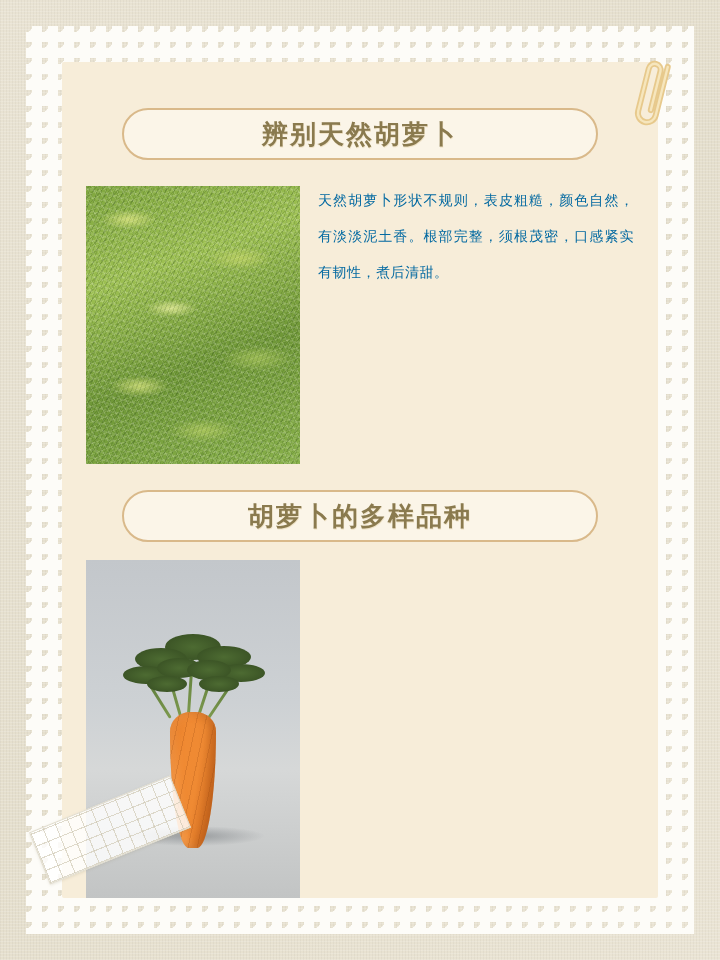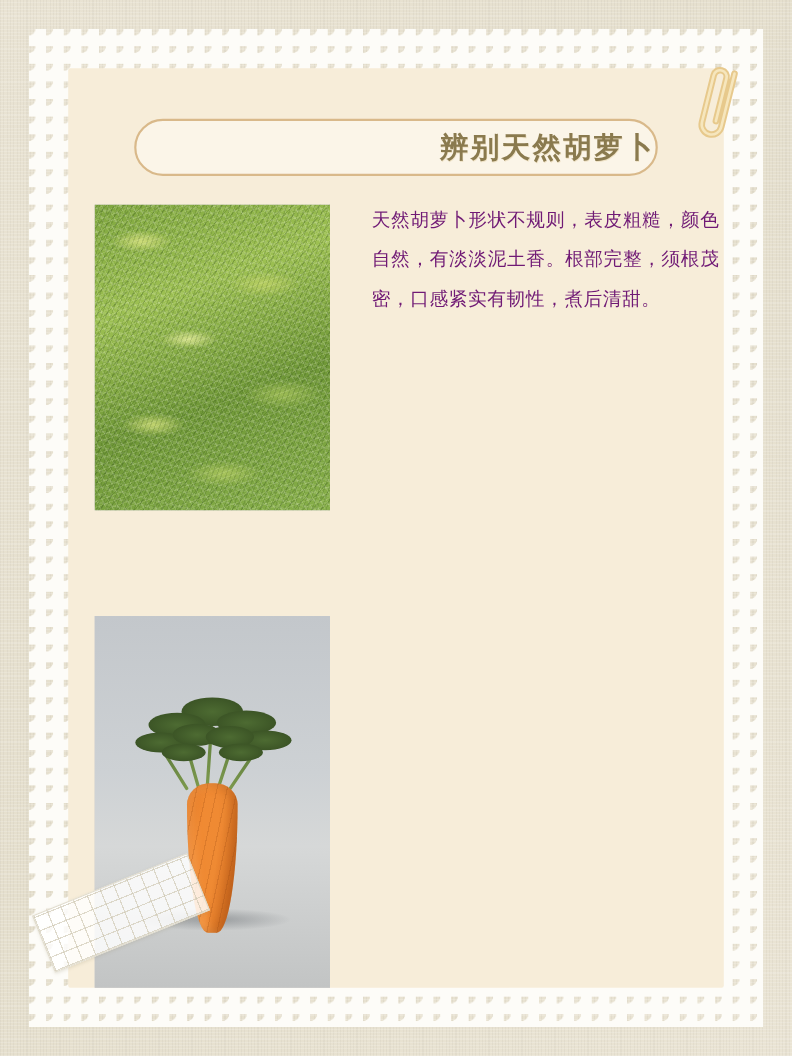--- a/index.html
+++ b/index.html
@@ -55,21 +55,21 @@
   .heading {
     position: absolute;
     left: 60px;
     width: 476px;
     height: 52px;
     border: 2px solid #d9b98a;
     border-radius: 26px;
     background: #fbf5e8;
     display: flex;
     align-items: center;
-    justify-content: flex-end;
+    justify-content: center;
     box-sizing: border-box;
   }
   .heading-text {
     font-family: "DejaVu Sans", "Liberation Sans", sans-serif;
     font-size: 26px;
     font-weight: bold;
     letter-spacing: 2px;
     color: #8a7a4e;
     text-shadow: 0.5px 0.5px 0 #efe2c6;
   }
@@ -165,26 +165,25 @@
     background: linear-gradient(180deg, #5c7a3a, #7d9a4e);
     border-radius: 2px;
     transform-origin: bottom center;
   }
 
   
   .body-text {
     position: absolute;
     left: 256px;
     width: 316px;
-    font-size: 17px;
+    font-size: 14px;
     line-height: 36px;
-    color: #701a75;
+    color: #0369a1;
     letter-spacing: 0.5px;
     text-align: justify;
-    margin-left: 20px;
   }
   #text-1 { top: 120px; }
   #text-2 { top: 496px; }
 
   
   .paperclip {
     position: absolute;
     right: 46px;
     top: 52px;
     width: 44px;
@@ -225,20 +224,23 @@
   <div class="heading" id="heading-1">
     <span class="heading-text">辨别天然胡萝卜</span>
   </div>
 
   <div class="photo" id="photo-1">
     <div class="greens"></div>
   </div>
 
   <div class="body-text" id="text-1">天然胡萝卜形状不规则，表皮粗糙，颜色自然，有淡淡泥土香。根部完整，须根茂密，口感紧实有韧性，煮后清甜。</div>
 
+  <div class="heading" id="heading-2">
+    <span class="heading-text">胡萝卜的多样品种</span>
+  </div>
 
   <div class="photo" id="photo-2">
     <div class="studio">
       <div class="floor-shadow"></div>
       <div class="carrot-leaves">
         <div class="stem" style="left:74px; top:34px; height:56px; transform: rotate(4deg);"></div>
         <div class="stem" style="left:66px; top:40px; height:52px; transform: rotate(-16deg);"></div>
         <div class="stem" style="left:84px; top:40px; height:52px; transform: rotate(18deg);"></div>
         <div class="stem" style="left:56px; top:50px; height:44px; transform: rotate(-32deg);"></div>
         <div class="stem" style="left:94px; top:50px; height:44px; transform: rotate(34deg);"></div>

